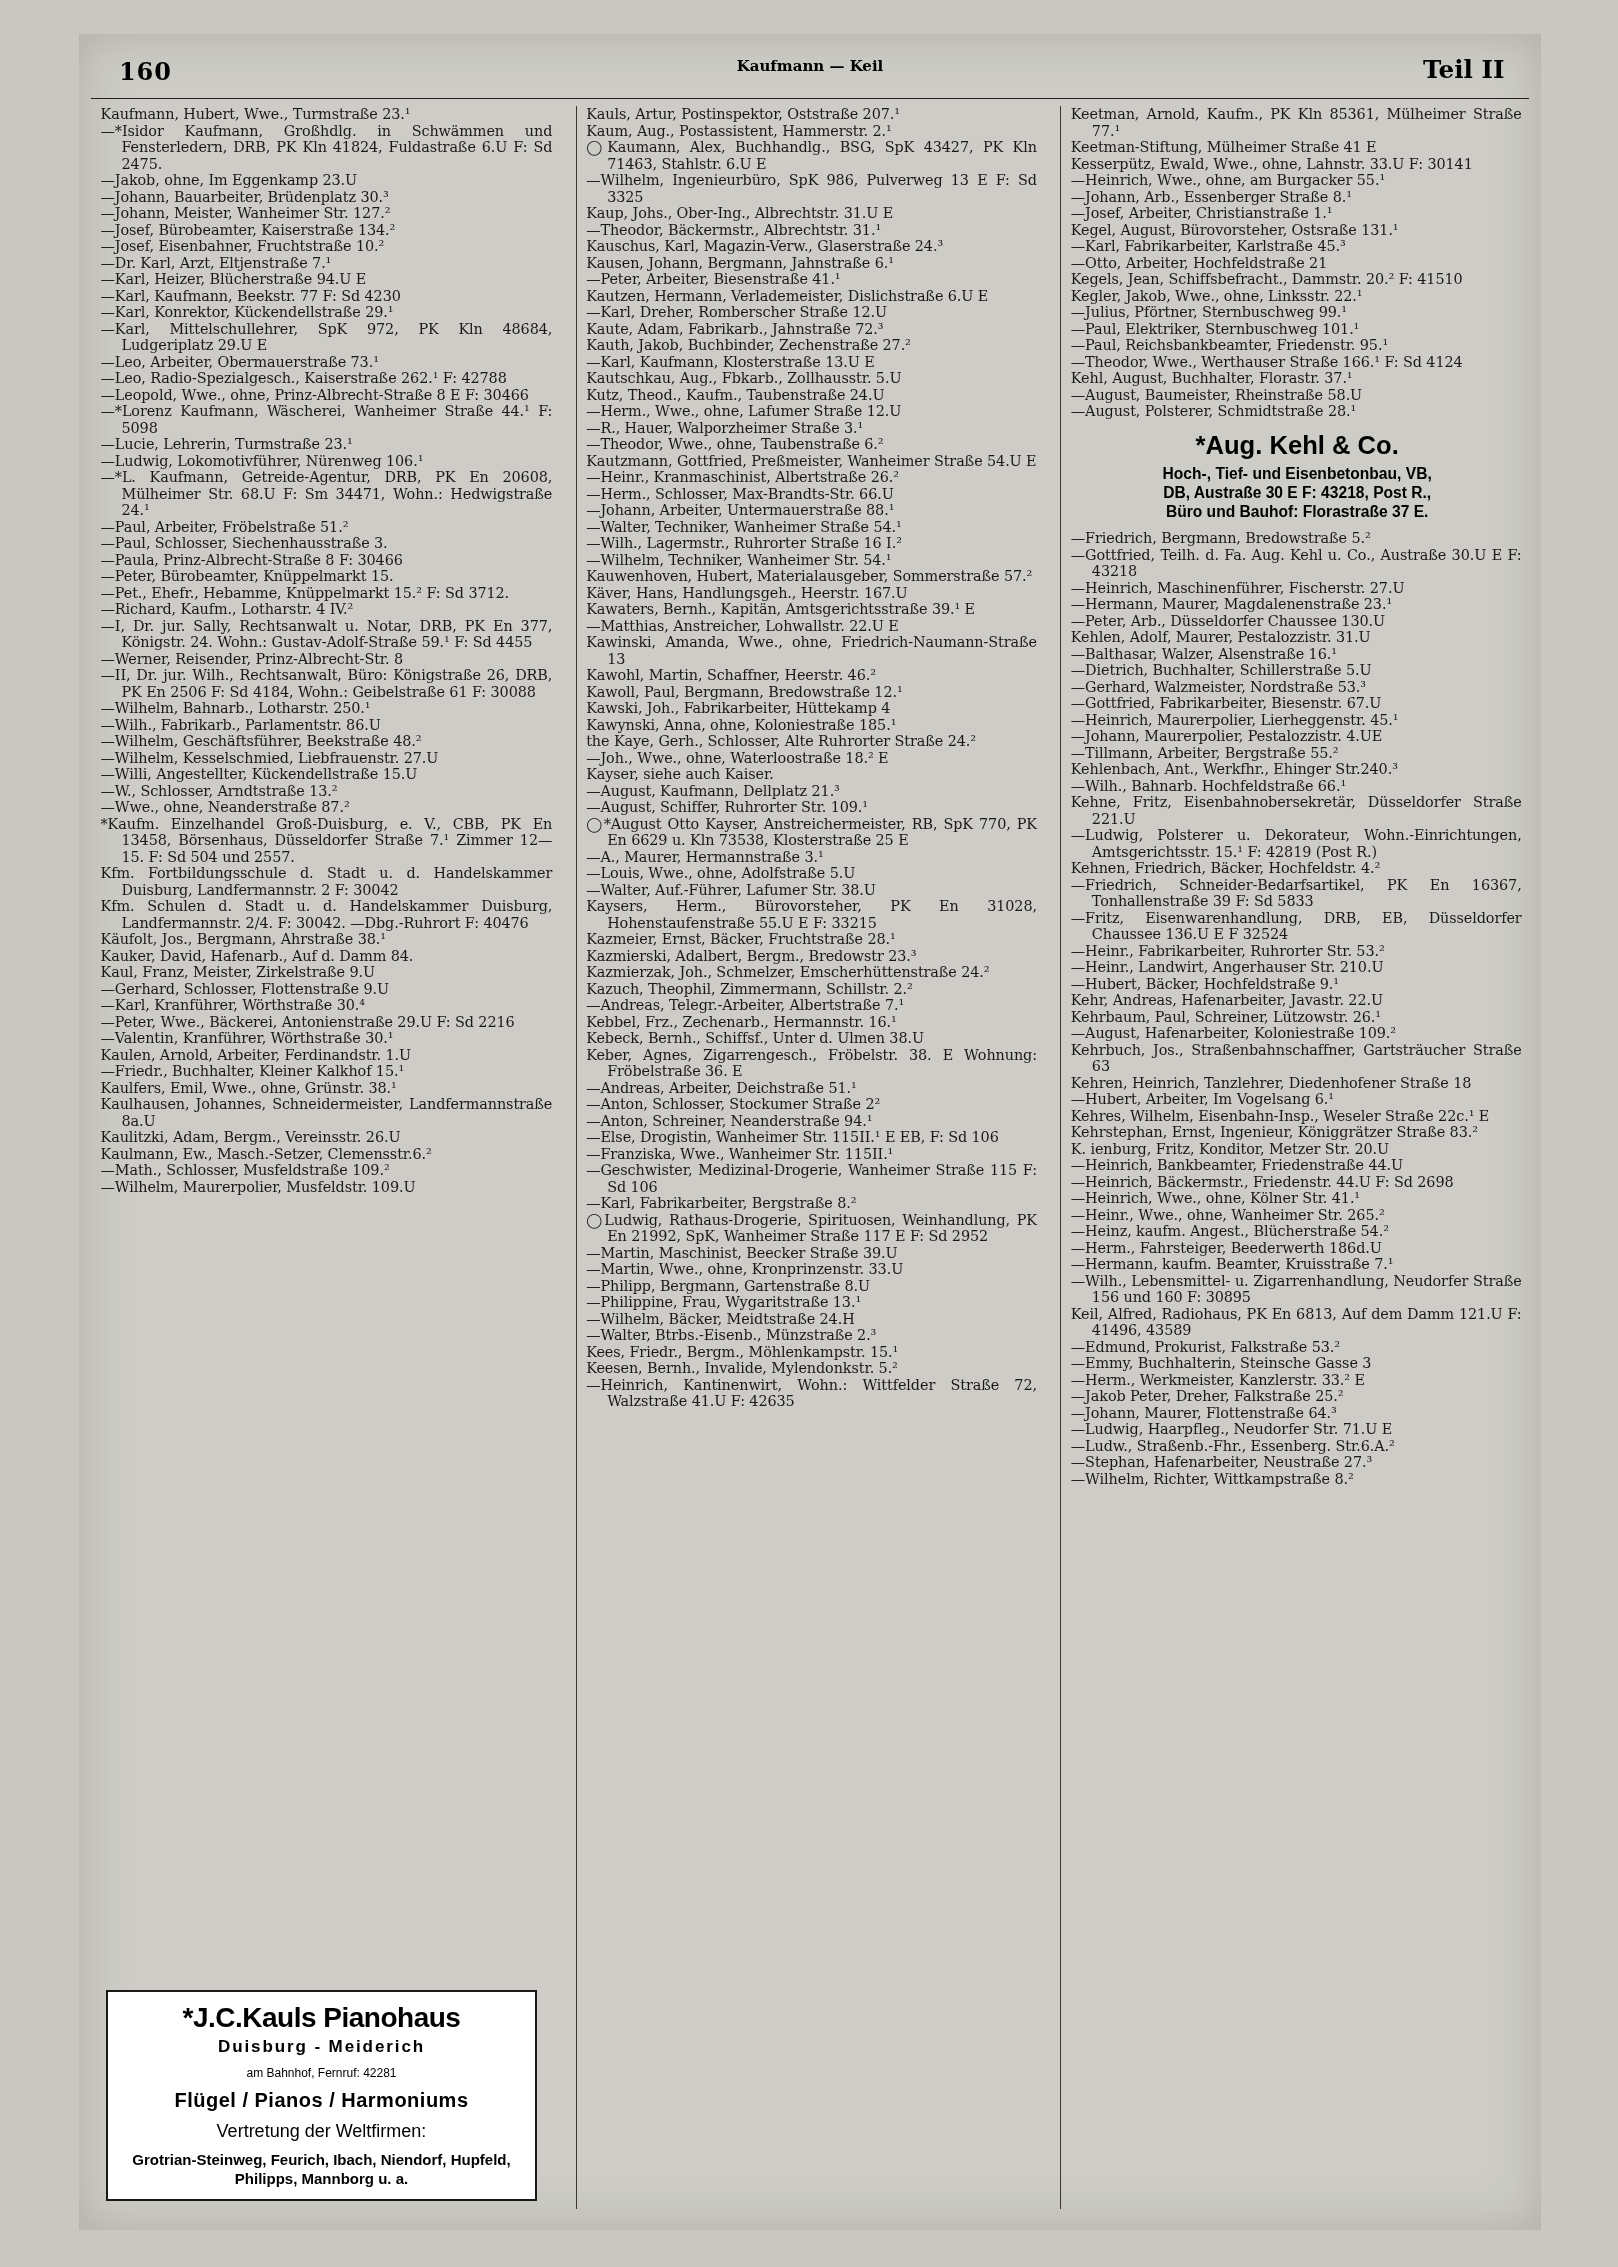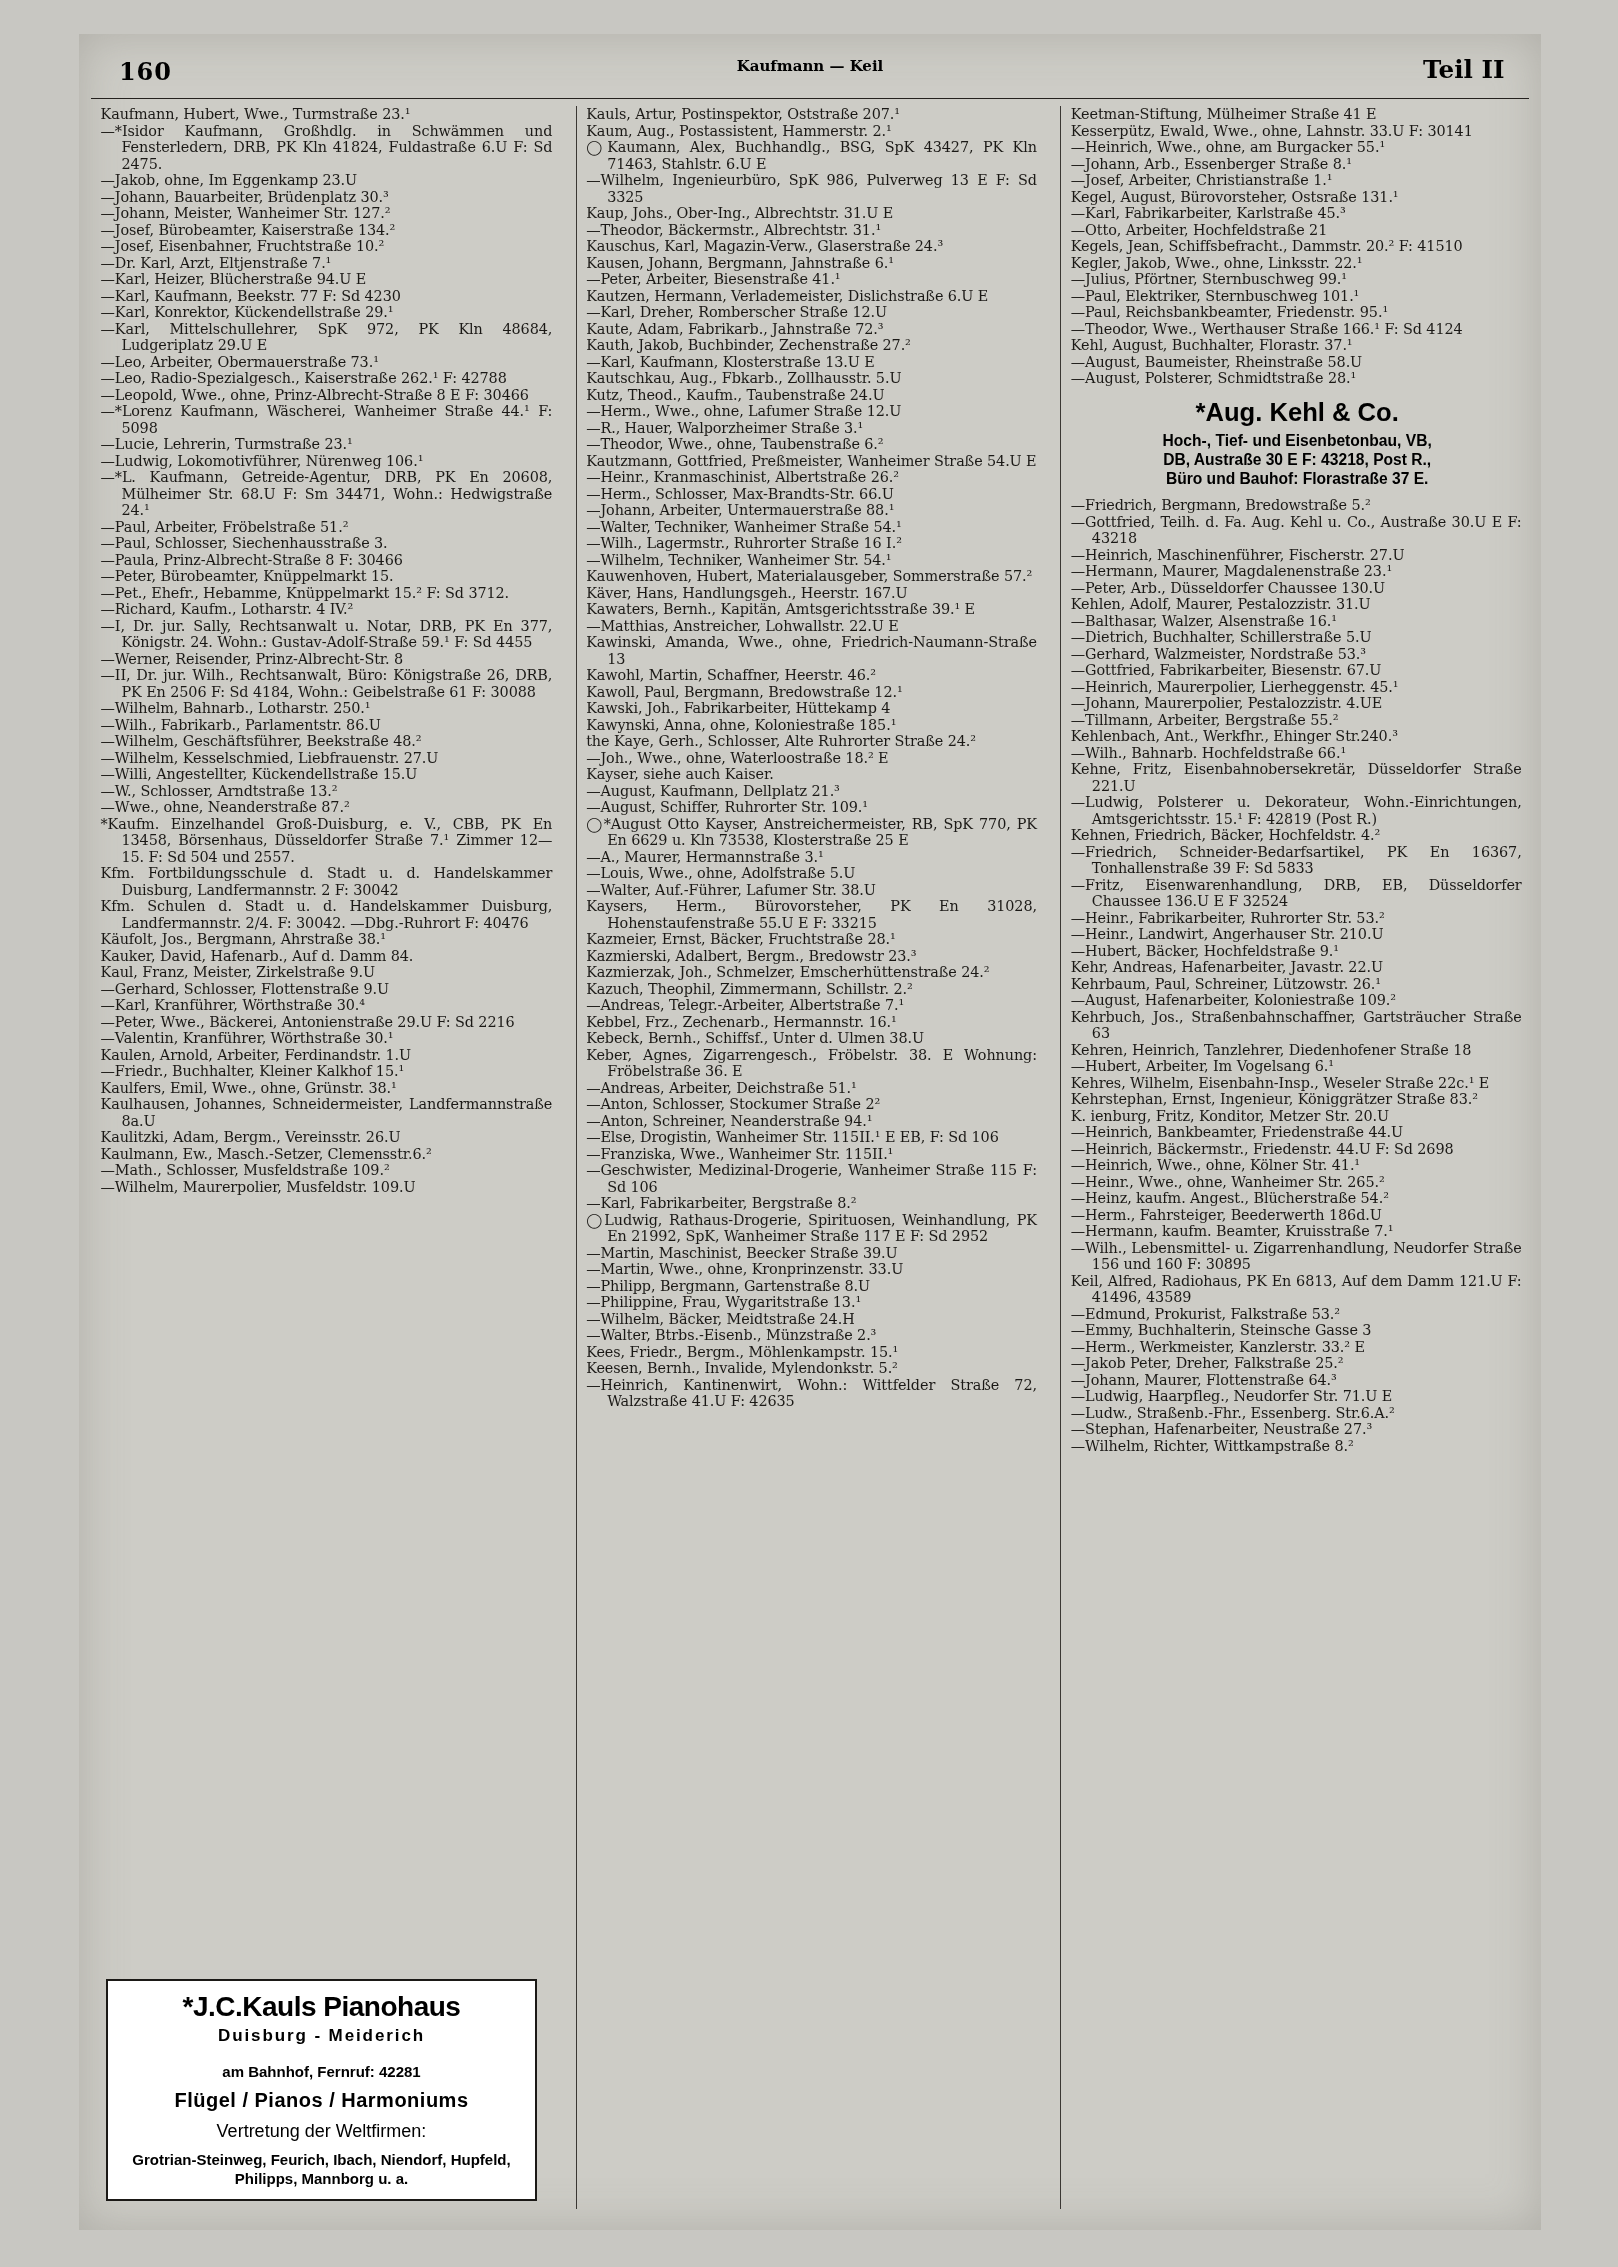--- a/index.html
+++ b/index.html
@@ -132,23 +132,23 @@
     letter-spacing: -0.5px;
     line-height: 32px;
   }
   .piano-ad .p-sub1 {
     font-size: 17px;
     font-weight: bold;
     letter-spacing: 1.9px;
     margin-top: 3.8px;
   }
   .piano-ad .p-sub2 {
-    font-size: 15px;
-    font-weight: bold;
-    margin-top: 17px;
+    font-size: 12px;
+    font-weight: normal;
+    margin-top: 9px;
   }
   .piano-ad .p-sub3 {
     font-size: 20px;
     font-weight: bold;
     margin-top: 8.5px;
     letter-spacing: 0.5px;
   }
   .piano-ad .p-sub4 {
     font-size: 18px;
     margin-top: 9.5px;
@@ -306,20 +306,21 @@
         <p class="entry">—Martin, Wwe., ohne, Kronprinzenstr. 33.U</p>
         <p class="entry">—Philipp, Bergmann, Gartenstraße 8.U</p>
         <p class="entry">—Philippine, Frau, Wygaritstraße 13.¹</p>
         <p class="entry">—Wilhelm, Bäcker, Meidtstraße 24.H</p>
         <p class="entry">—Walter, Btrbs.-Eisenb., Münzstraße 2.³</p>
         <p class="entry">Kees, Friedr., Bergm., Möhlenkampstr. 15.¹</p>
         <p class="entry">Keesen, Bernh., Invalide, Mylendonkstr. 5.²</p>
         <p class="entry">—Heinrich, Kantinenwirt, Wohn.: Wittfelder Straße 72, Walzstraße 41.U F: 42635</p>
       </div>
     <div class="col" id="col3">
+        <p class="entry">Keetman, Arnold, Kaufm., PK Kln 85361, Mülheimer Straße 77.¹</p>
         <p class="entry">Keetman-Stiftung, Mülheimer Straße 41 E</p>
         <p class="entry">Kesserpütz, Ewald, Wwe., ohne, Lahnstr. 33.U F: 30141</p>
         <p class="entry">—Heinrich, Wwe., ohne, am Burgacker 55.¹</p>
         <p class="entry">—Johann, Arb., Essenberger Straße 8.¹</p>
         <p class="entry">—Josef, Arbeiter, Christianstraße 1.¹</p>
         <p class="entry">Kegel, August, Bürovorsteher, Ostsraße 131.¹</p>
         <p class="entry">—Karl, Fabrikarbeiter, Karlstraße 45.³</p>
         <p class="entry">—Otto, Arbeiter, Hochfeldstraße 21</p>
         <p class="entry">Kegels, Jean, Schiffsbefracht., Dammstr. 20.² F: 41510</p>
         <p class="entry">Kegler, Jakob, Wwe., ohne, Linksstr. 22.¹</p>

